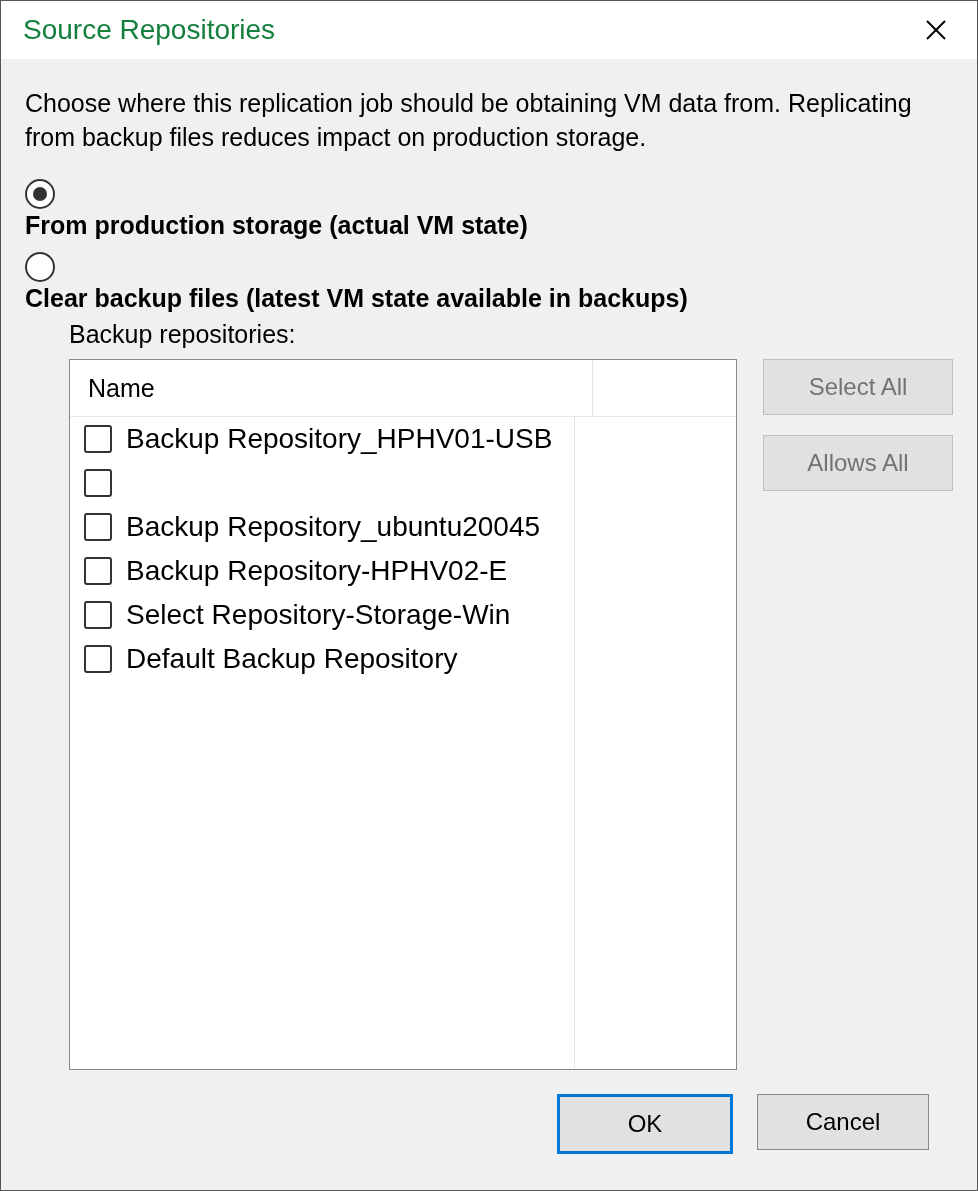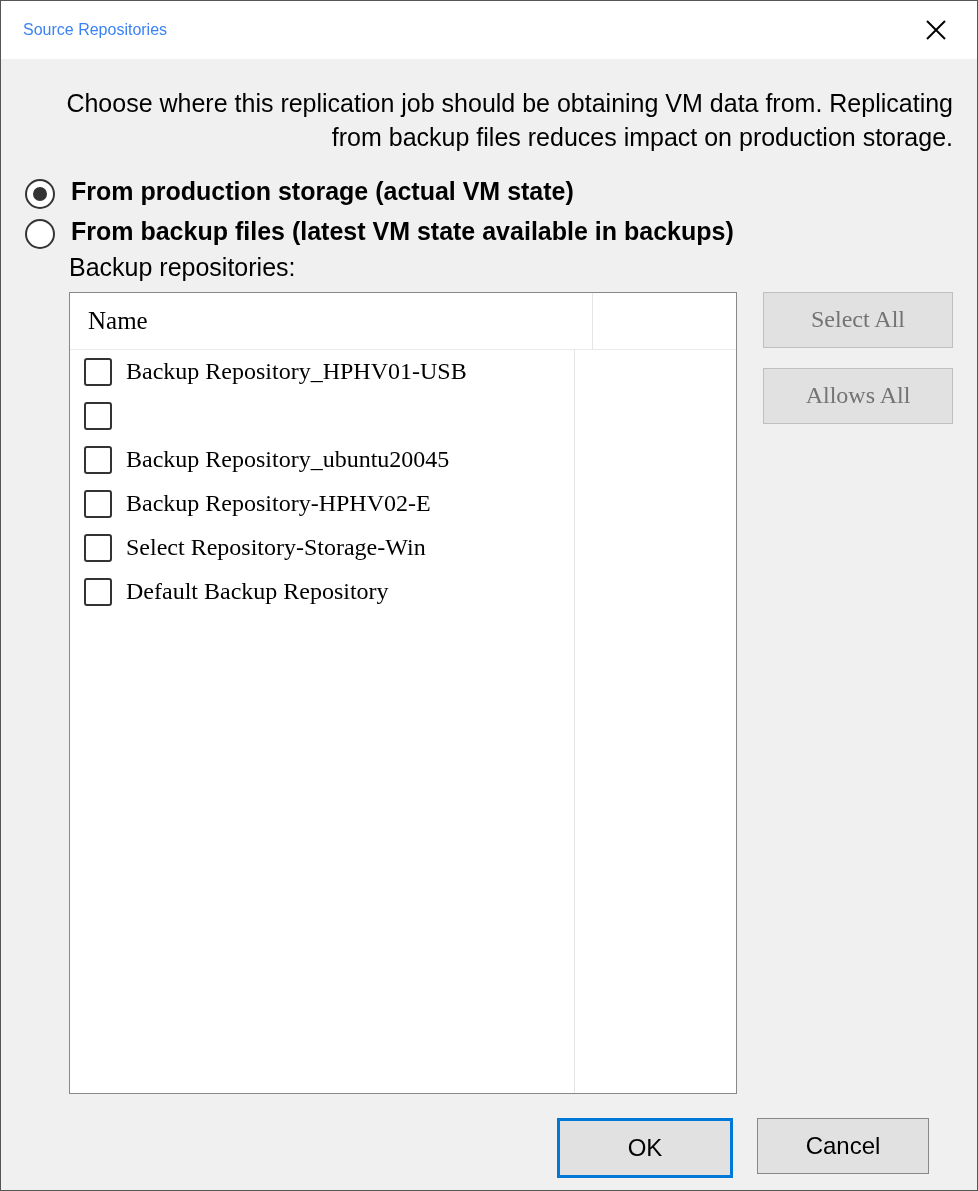--- a/index.html
+++ b/index.html
@@ -22,23 +22,23 @@
   }
   .titlebar {
     display: flex;
     align-items: center;
     justify-content: space-between;
     height: 58px;
     padding: 0 18px 0 22px;
     background: #ffffff;
   }
   .titlebar-title {
-    font-size: 16px;
+    font-size: 28px;
     font-weight: 400;
-    color: #3b82f6;
+    color: #15803d;
   }
   .close-btn {
     width: 46px;
     height: 46px;
     display: flex;
     align-items: center;
     justify-content: center;
     cursor: pointer;
   }
   .close-btn svg { width: 22px; height: 22px; }
@@ -51,27 +51,27 @@
     padding: 28px 24px 0 24px;
     display: flex;
     flex-direction: column;
     overflow: hidden;
   }
 
   .intro {
     font-size: 25px;
     line-height: 1.35;
     margin-bottom: 14px;
-    text-align: right;
   }
 
   .radio-row {
     display: flex;
     align-items: flex-start;
     margin-top: 6px;
+    flex-direction: column;
   }
   .radio-outer {
     width: 26px;
     height: 26px;
     border: 2px solid #333;
     border-radius: 50%;
     margin-top: 4px;
     margin-right: 16px;
     flex: 0 0 auto;
     display: flex;
@@ -103,21 +103,20 @@
     margin: 4px 0 10px 44px;
   }
 
   .list-row {
     display: flex;
     flex: 1;
     margin-left: 44px;
     margin-right: 0;
     gap: 26px;
     min-height: 0;
-    font-family: Liberation Serif, serif;
   }
 
   .listbox {
     flex: 1;
     border: 1px solid #888;
     background: #ffffff;
     display: flex;
     flex-direction: column;
     overflow: hidden;
   }
@@ -139,21 +138,21 @@
   .listbox-items {
     flex: 1;
     overflow: hidden;
     position: relative;
   }
   .list-item {
     display: flex;
     align-items: center;
     height: 44px;
     padding: 0 14px;
-    font-size: 24px;
+    font-size: 28px;
     white-space: nowrap;
   }
   .chk {
     width: 24px;
     height: 24px;
     border: 2px solid #333;
     border-radius: 3px;
     margin-right: 14px;
     flex: 0 0 auto;
     background: #fff;
@@ -185,21 +184,21 @@
     font-size: 24px;
     display: flex;
     align-items: center;
     justify-content: center;
   }
 
   .footer {
     display: flex;
     justify-content: flex-end;
     gap: 24px;
-    padding: 24px 24px 12px 0;
+    padding: 24px 24px 36px 0;
   }
   .btn {
     width: 170px;
     height: 54px;
     font-size: 24px;
     background: #e1e1e1;
     border: 1px solid #888;
     display: flex;
     align-items: center;
     justify-content: center;
@@ -228,21 +227,21 @@
 
     <div class="intro">Choose where this replication job should be obtaining VM data from. Replicating from backup files reduces impact on production storage.</div>
 
     <div class="radio-row">
       <div class="radio-outer checked"></div>
       <div class="radio-label">From production storage (actual VM state)</div>
     </div>
 
     <div class="radio-row">
       <div class="radio-outer"></div>
-      <div class="radio-label">From backup files (latest VM state available in backups)</div>
+      <div class="radio-label">Clear backup files (latest VM state available in backups)</div>
     </div>
 
     <div class="list-label">Backup repositories:</div>
 
     <div class="list-row">
       <div class="listbox">
         <div class="listbox-header">
           <div class="listbox-header-col name">Name</div>
           <div class="listbox-header-col rest"></div>
         </div>

